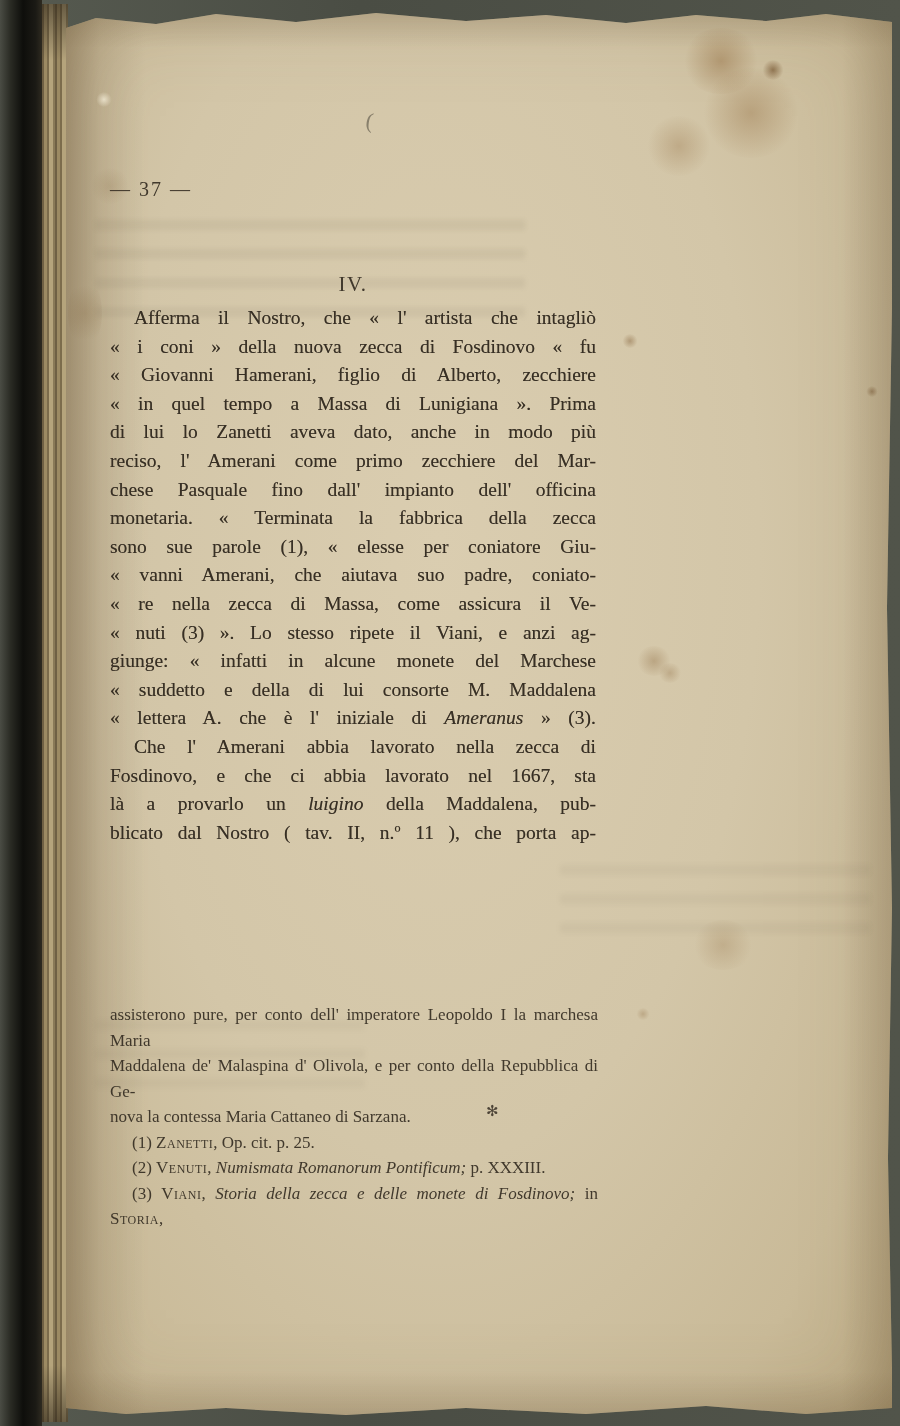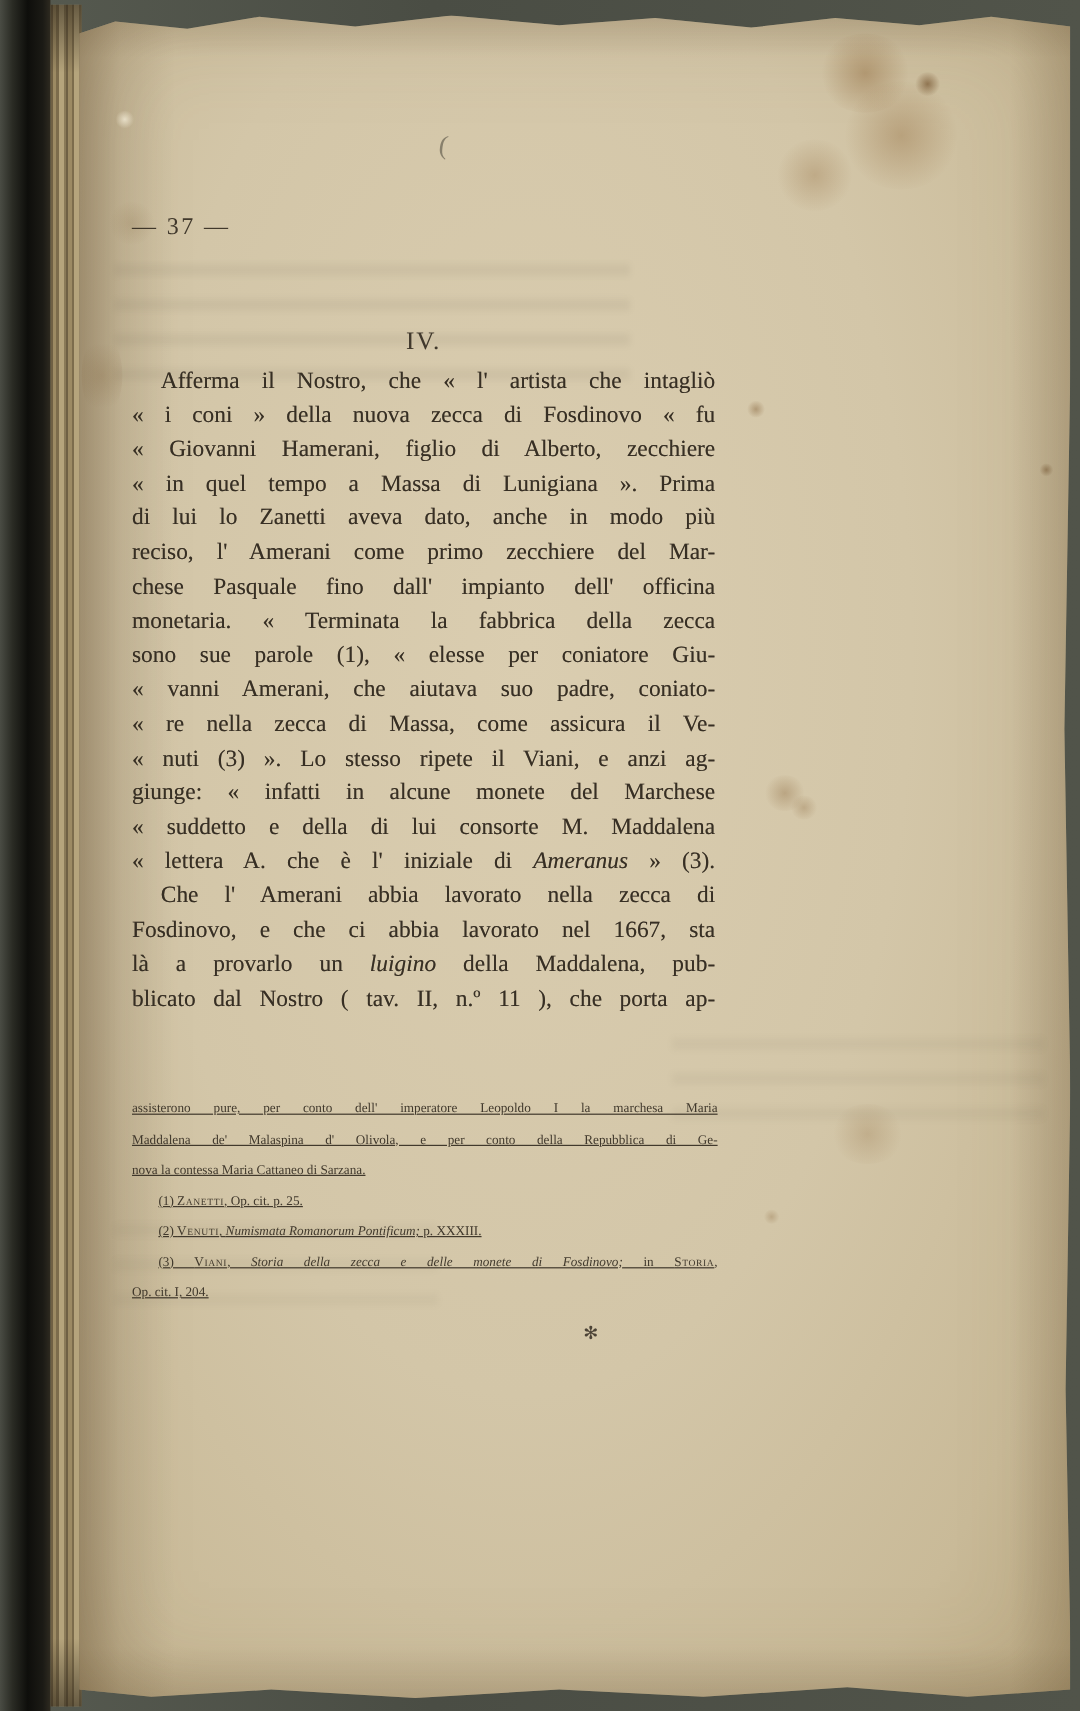--- a/index.html
+++ b/index.html
@@ -77,24 +77,23 @@
     position: absolute; top: 296px; left: 44px; width: 486px;
     font-size: 19.5px; line-height: 28.6px;
     color: rgba(50, 42, 32, 0.94);
     text-shadow: 0 0 0.4px rgba(60, 50, 40, 0.55);
   }
   .line { text-align: justify; text-align-last: justify; }
   .line.first { text-indent: 24px; }
   .line i { font-style: italic; }
 
   .footnotes {
-    position: absolute; top: 904px; left: 44px; width: 488px;
-    font-size: 11px; line-height: 25.5px;
+    position: absolute; top: 994px; left: 44px; width: 488px;
+    font-size: 17px; line-height: 25.5px;
     color: rgba(52, 44, 34, 0.92);
-    text-decoration: underline;
   }
   .fline { text-align: justify; text-align-last: justify; }
   .fline.left { text-align-last: left; }
   .fline.note { text-indent: 22px; }
   .sc { font-variant: small-caps; letter-spacing: 0.5px; }
 
   .footer-mark {
     position: absolute; top: 1094px; left: 420px;
     font-size: 15px; color: rgba(52, 44, 34, 0.85);
   }
@@ -166,20 +165,19 @@
         </div>
       </div>
 
       <div class="footnotes">
         <div class="fline">assisterono pure, per conto dell' imperatore Leopoldo I la marchesa Maria</div>
         <div class="fline">Maddalena de' Malaspina d' Olivola, e per conto della Repubblica di Ge-</div>
         <div class="fline left">nova la contessa Maria Cattaneo di Sarzana.</div>
         <div class="fline left note">(1) <span class="sc">Zanetti</span>, Op. cit. p. 25.</div>
         <div class="fline left note">(2) <span class="sc">Venuti</span>, <i>Numismata Romanorum Pontificum;</i> p. XXXIII.</div>
         <div class="fline note">(3) <span class="sc">Viani</span>, <i>Storia della zecca e delle monete di Fosdinovo;</i> in <span class="sc">Storia</span>,</div>
-        <div class="fline left">Op. cit. I, 204.</div>
       </div>
 
       <div class="footer-mark">✻</div>
 
     </div>
   </div>
 </div>
 
 </body></html>

